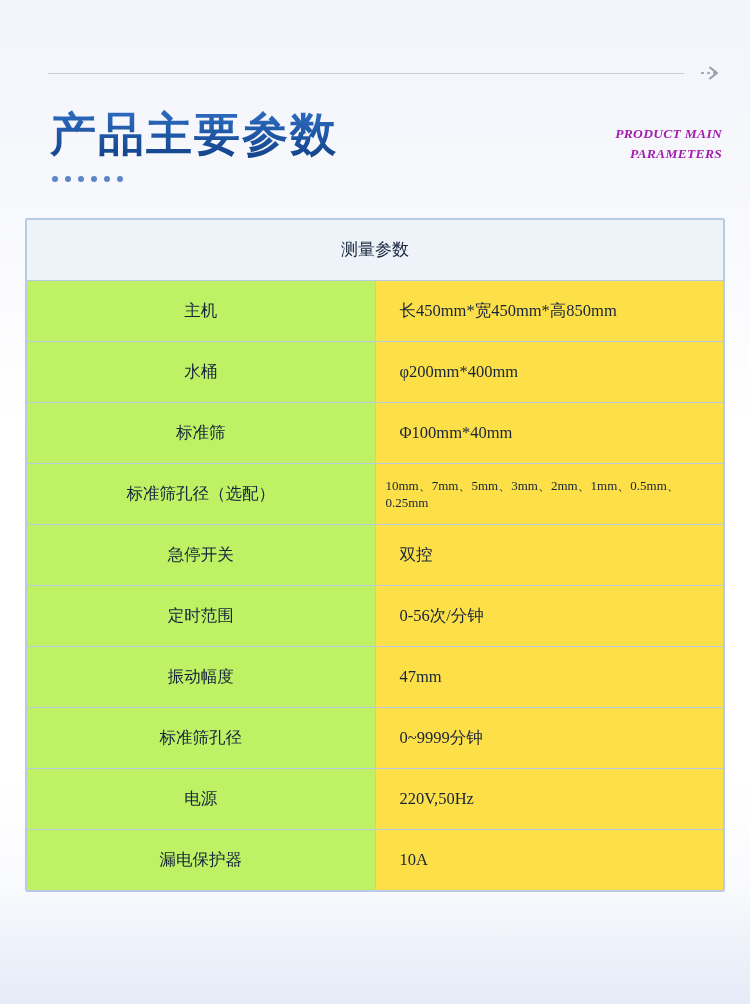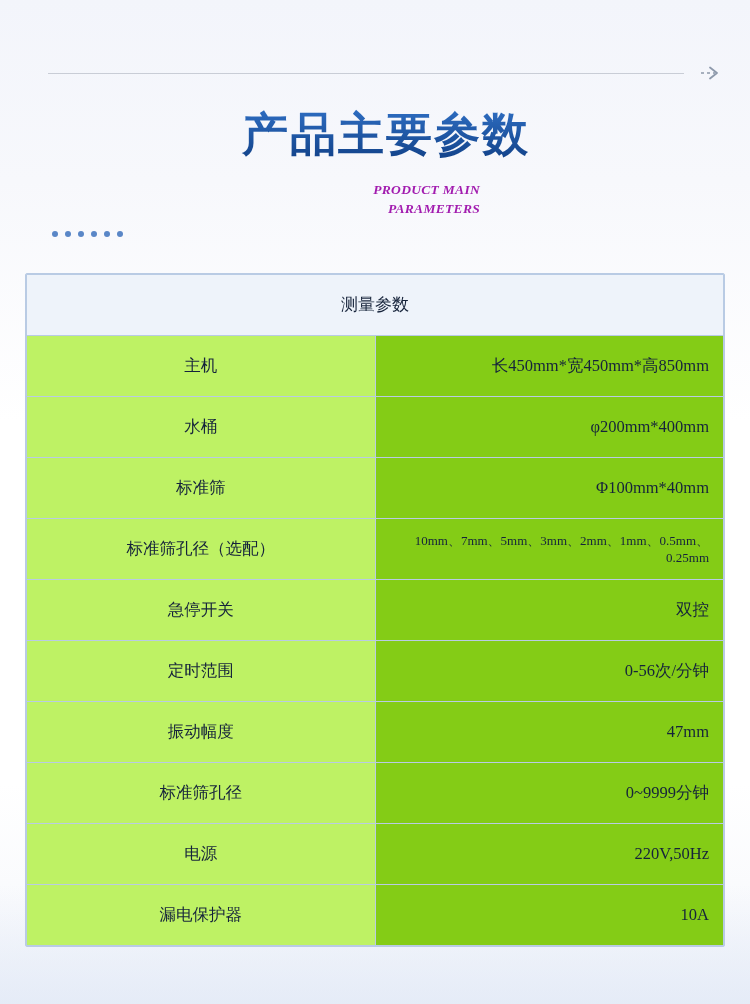--- a/index.html
+++ b/index.html
@@ -55,24 +55,23 @@
   .arrow-icon {
     width: 22px;
     height: 22px;
     position: relative;
     flex: none;
   }
   .arrow-icon svg { display:block; }
 
   .title-row {
     display: flex;
-    align-items: center;
+    align-items: flex-end;
     justify-content: space-between;
     margin-top: 22px;
-    flex-direction: column;
   }
   .title-cn {
     font-family: "Liberation Serif", serif;
     font-size: 46px;
     font-weight: bold;
     letter-spacing: 2px;
     color: #1b4e9b;
     background: linear-gradient(180deg, #2f6fc4 0%, #103f85 100%);
     -webkit-background-clip: text;
     background-clip: text;
@@ -119,37 +118,37 @@
     width: 100%;
     border-collapse: collapse;
     table-layout: fixed;
   }
   table.params td {
     border: 1px solid #b9cbe4;
     font-size: 16.5px;
     color: #15233b;
     font-family: "Liberation Serif", serif;
     height: 52px;
-    padding: 4px 14px;
+    padding: 4px 24px;
   }
   table.params tr.head-row td {
     text-align: center;
     background: #eef3fa;
     font-size: 17px;
     color: #16233a;
     height: 52px;
   }
   td.label-cell {
     width: 186px;
     text-align: center;
     background: #bef264;
   }
   td.value-cell {
-    text-align: right;
-    background: #84cc16;
+    text-align: left;
+    background: #fde047;
     padding-left: 12px;
     font-size: 16.5px;
   }
   td.value-cell.tight {
     font-size: 13px;
     padding-left: 10px;
   }
 </style>
 </head>
 <body>

